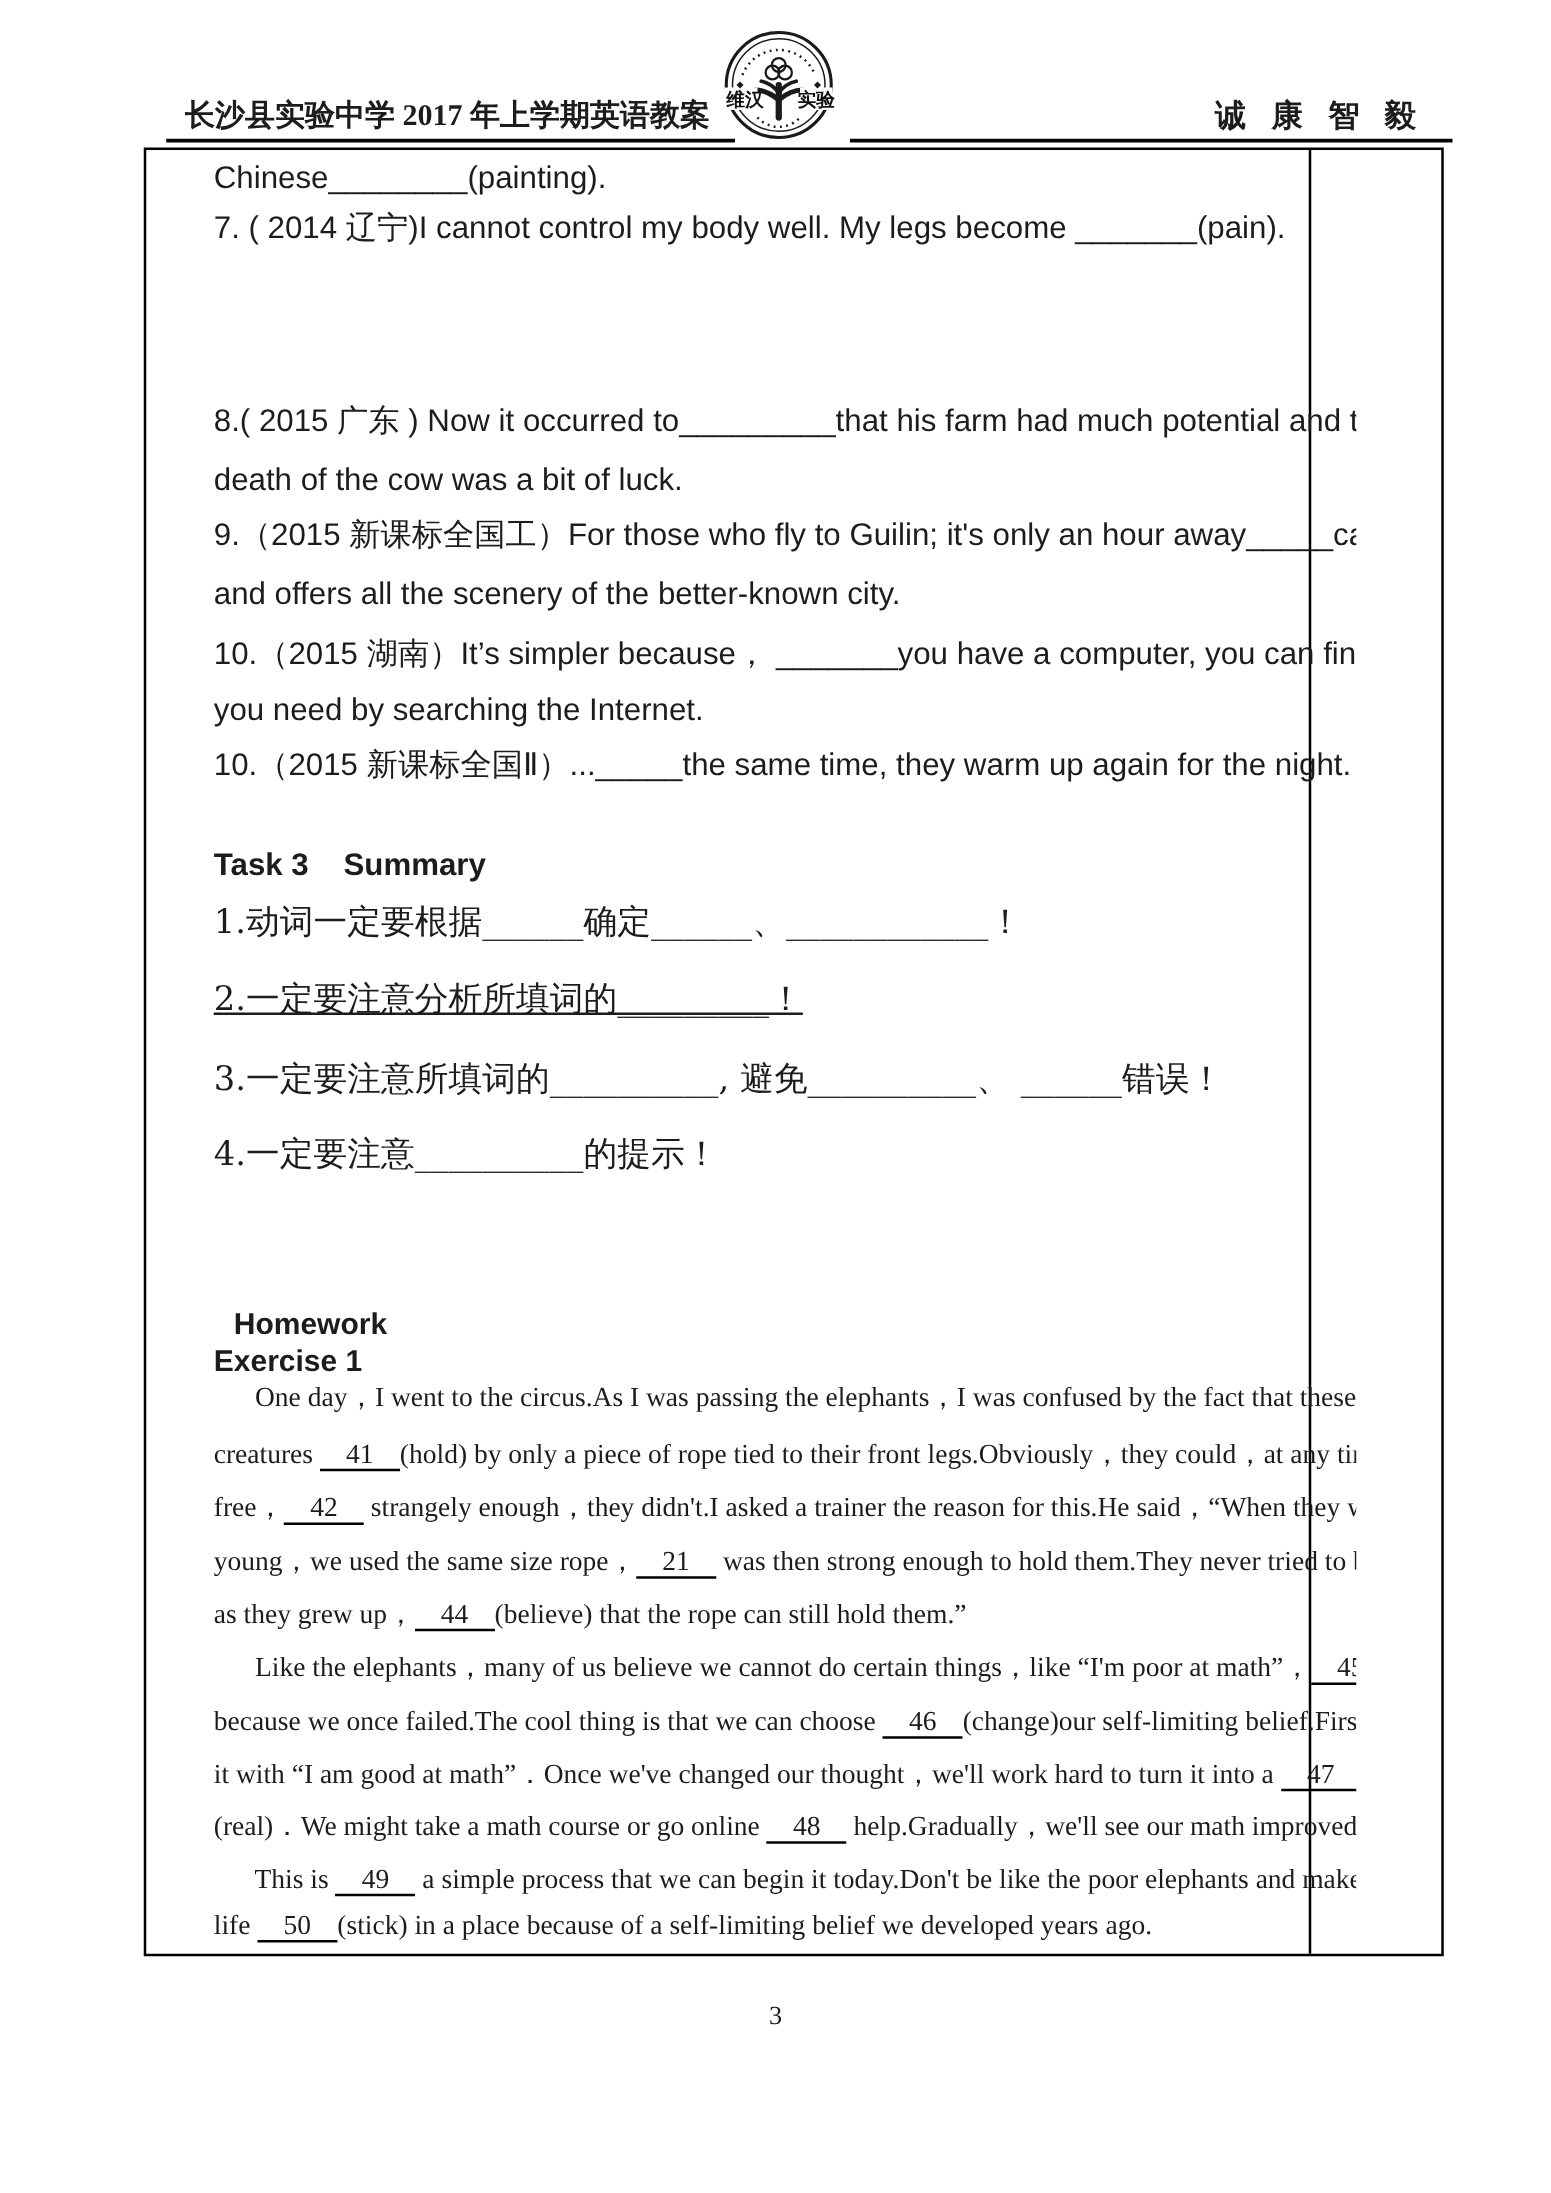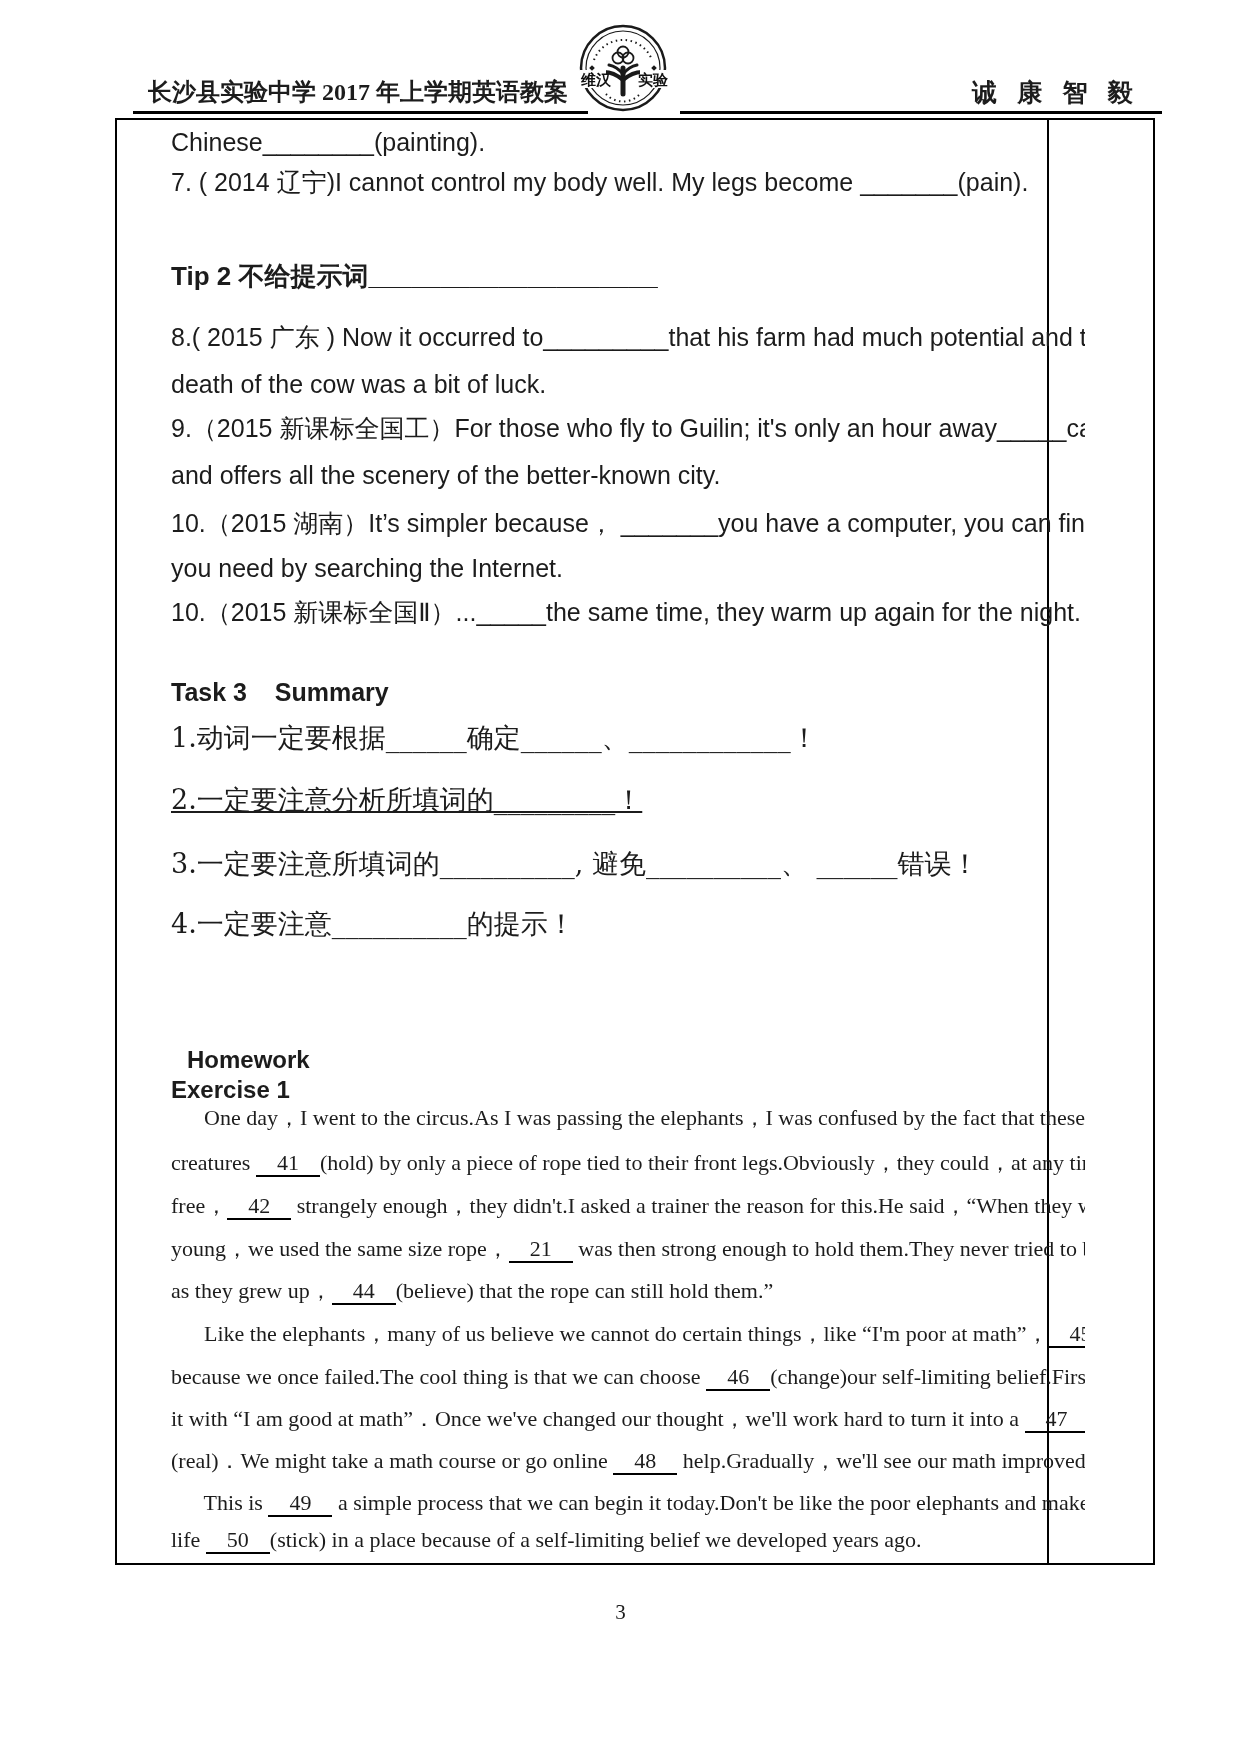--- a/index.html
+++ b/index.html
@@ -74,21 +74,20 @@
     <rect x="74" y="44" width="4" height="4" fill="#1a1a1a" transform="rotate(45 76 46)"></rect>
   </svg>
 
   <div id="sheet">
     <div id="col-divider"></div>
   </div>
 
   <div id="content-clip">
       <div class="ln sans" style="top: 8px; left: 14px;">Chinese________(painting).</div>
       <div class="ln sans" style="top: 48px; left: 14px;">7. ( 2014 辽宁)I cannot control my body well. My legs become _______(pain).</div>
-      <div class="ln tip" style="top: 142px; left: 14px;">Tip 2 不给提示词____________________</div>
       <div class="ln sans" style="top: 203px; left: 14px;">8.( 2015 广东 ) Now it occurred to_________that his farm had much potential and that the</div>
       <div class="ln sans" style="top: 250px; left: 14px;">death of the cow was a bit of luck.</div>
       <div class="ln sans" style="top: 294px; left: 14px;">9.（2015 新课标全国工）For those who fly to Guilin; it's only an hour away_____car</div>
       <div class="ln sans" style="top: 341px; left: 14px;">and offers all the scenery of the better-known city.</div>
       <div class="ln sans" style="top: 389px; left: 14px;">10.（2015 湖南）It’s simpler because， _______you have a computer, you can find information</div>
       <div class="ln sans" style="top: 434px; left: 14px;">you need by searching the Internet.</div>
       <div class="ln sans" style="top: 478px; left: 14px;">10.（2015 新课标全国Ⅱ）..._____the same time, they warm up again for the night.</div>
       <div class="ln task" style="top: 558px; left: 14px;">Task 3    Summary</div>
       <div class="ln sum" style="top: 602px; left: 14px;">1.动词一定要根据______确定______、____________！</div>
       <div class="ln sum" style="top: 664px; left: 14px; text-decoration: underline;">2.一定要注意分析所填词的_________！</div>

